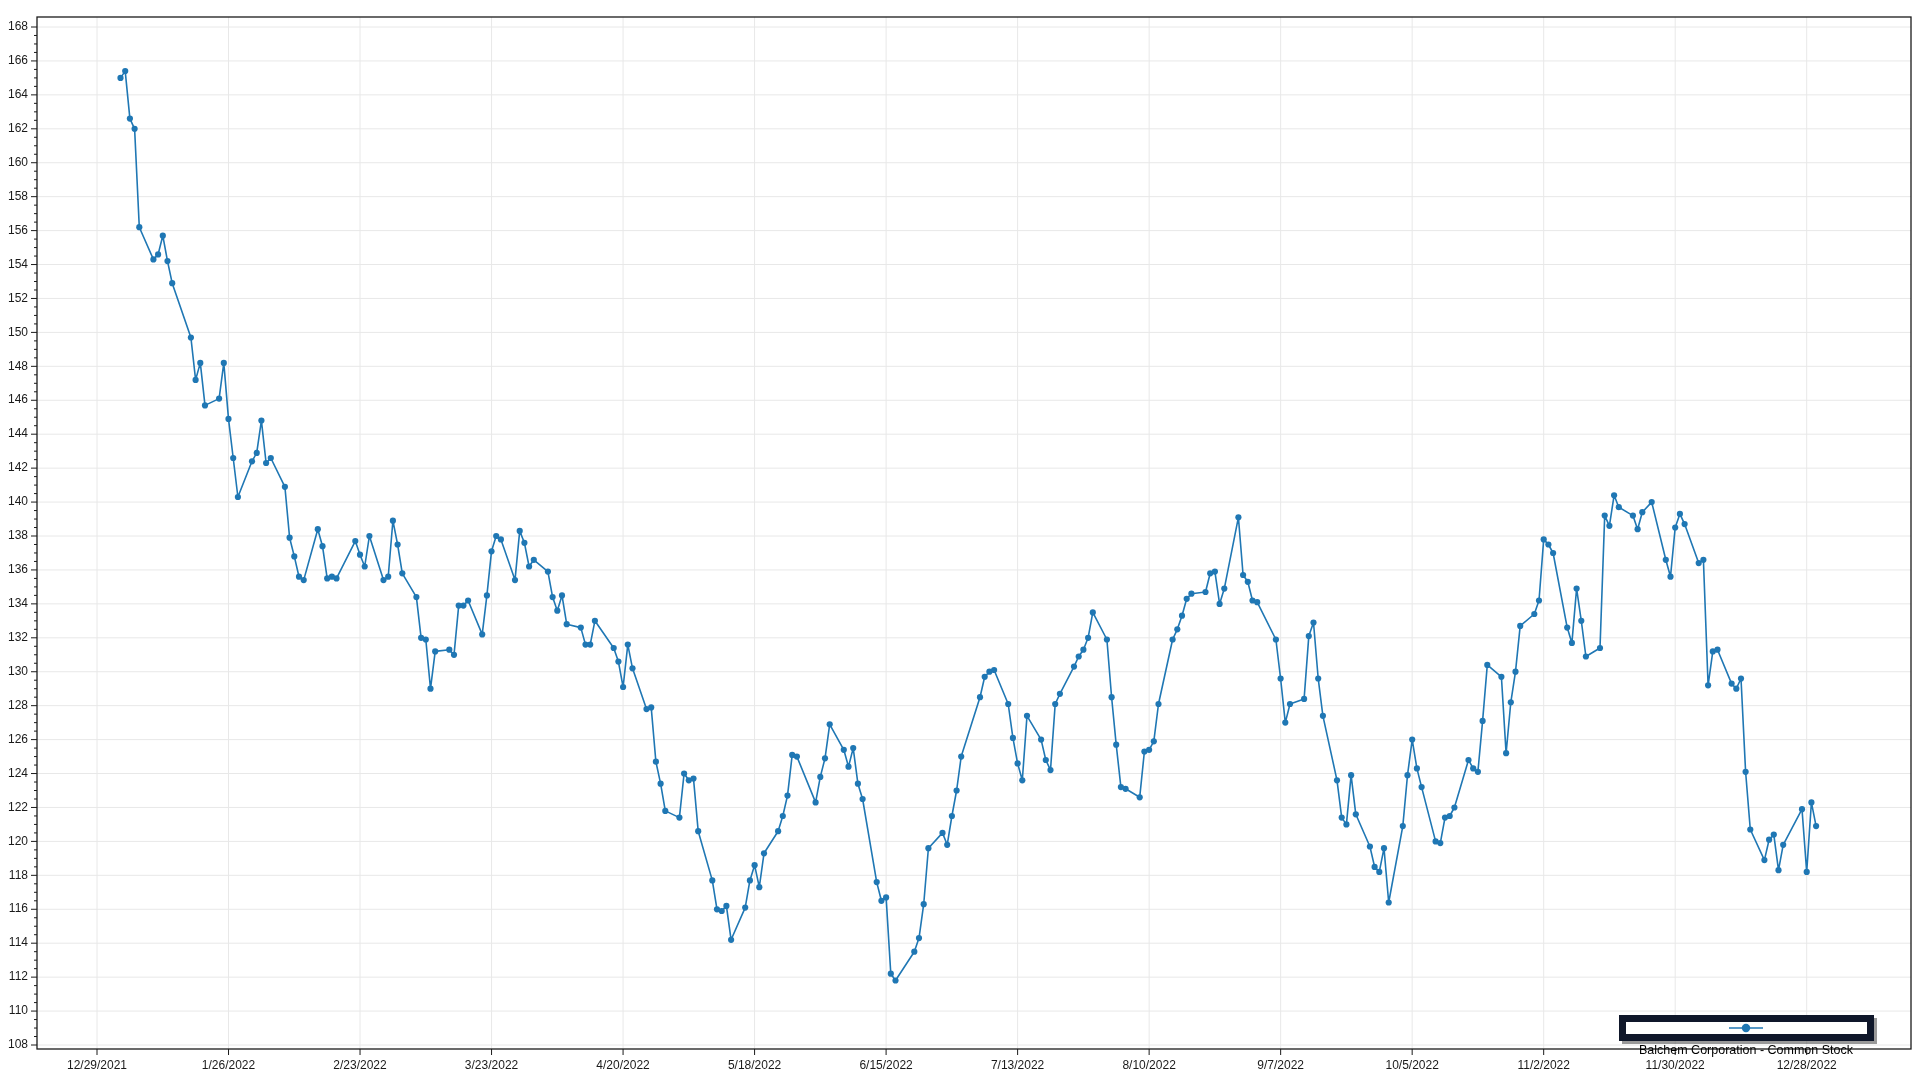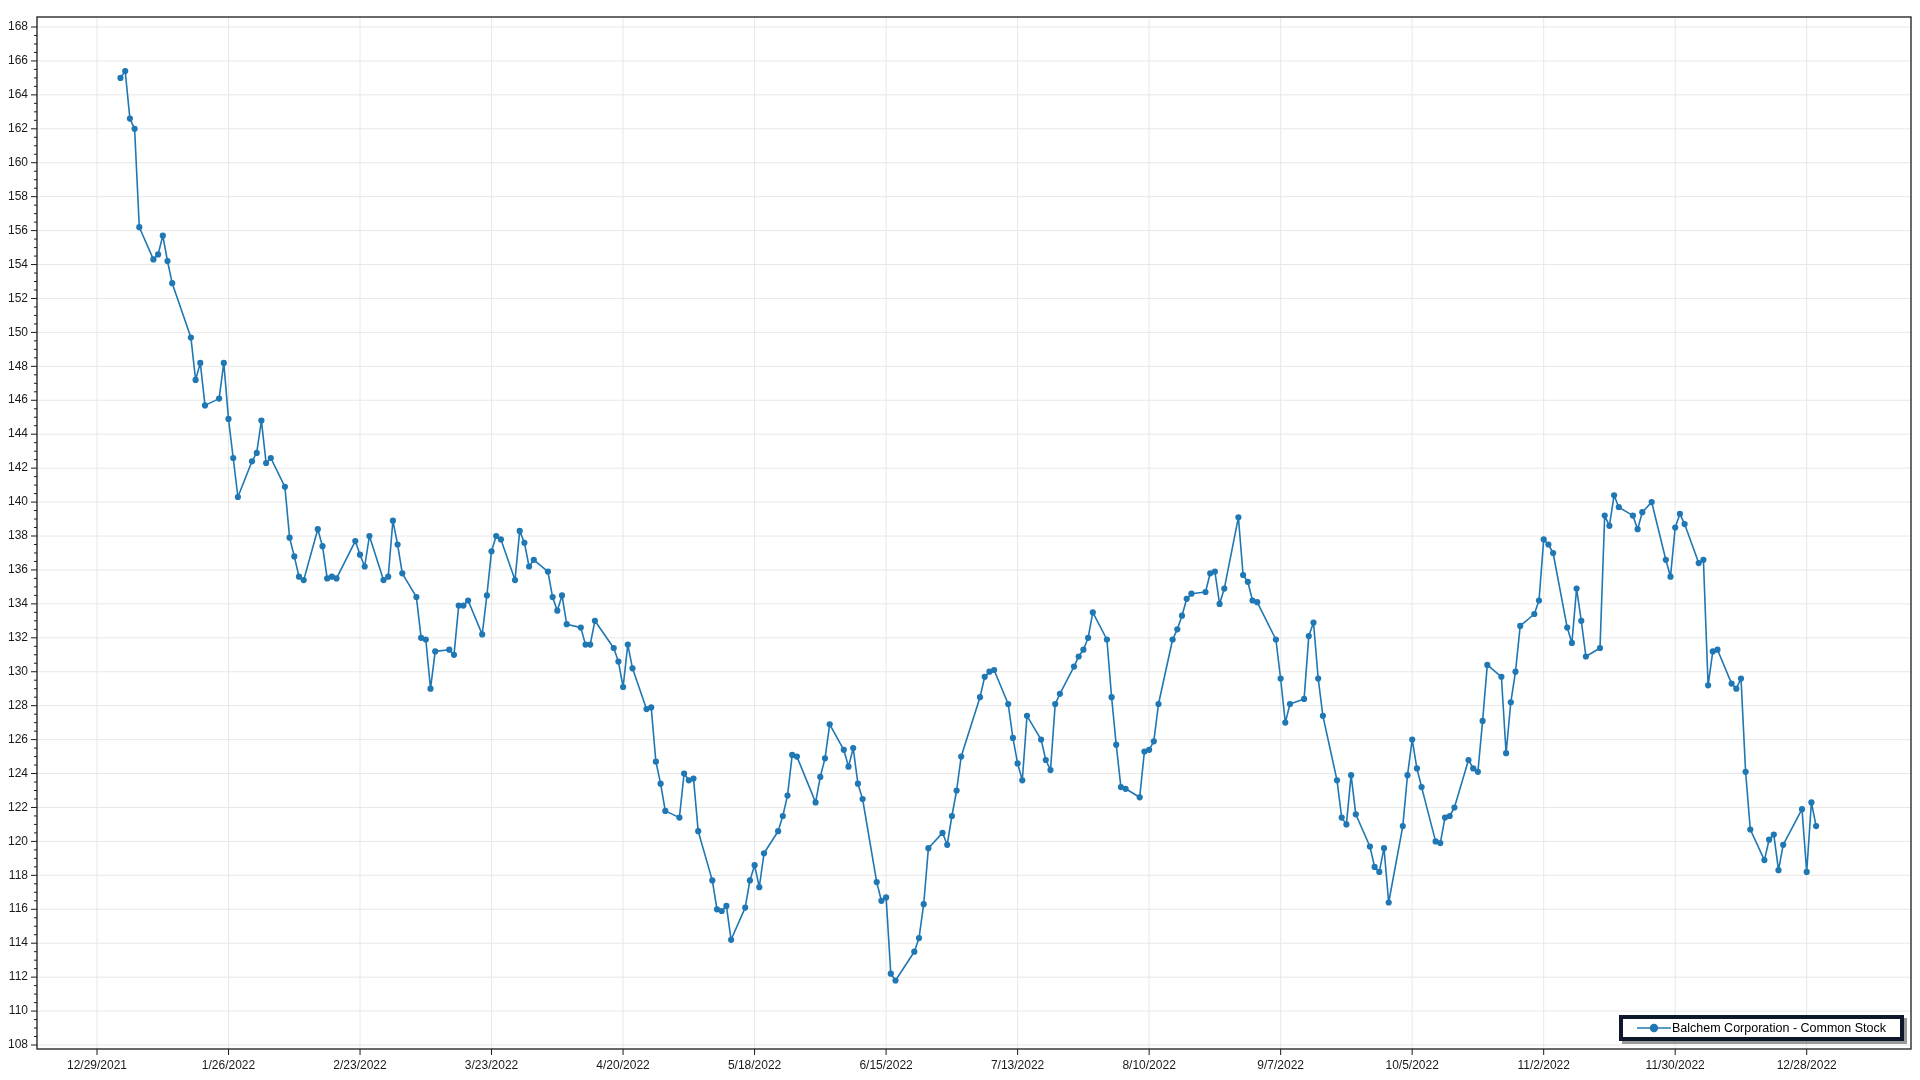--- a/index.html
+++ b/index.html
@@ -1,23 +1,23 @@
 <!DOCTYPE html>
 <html><head>
 <meta charset="utf-8">
 <style>
   html,body{margin:0;padding:0;background:#ffffff;}
   .stage{position:relative;width:1920px;height:1080px;background:#ffffff;overflow:hidden;
          font-family:"Liberation Sans","DejaVu Sans",sans-serif;}
   #chart{position:absolute;left:0;top:0;}
   .tick-label{font-family:"Liberation Sans","DejaVu Sans",sans-serif;}
   .legend{position:absolute;left:1619px;top:1015px;height:26px;min-width:224px;
-          background:#ffffff;border:4px solid #0f172a;
+          background:#ffffff;border:7px solid #0f172a;
           box-shadow:3px 3px 0 rgba(70,70,70,0.55);
-          display:flex;align-items:center;gap:0;padding:0 14px 0 13px;box-sizing:border-box;}
+          display:flex;align-items:center;gap:10px;padding:0 14px 0 13px;box-sizing:border-box;flex-direction:column;}
   .legend span{font-size:12.5px;color:#000;white-space:nowrap;line-height:1;}
   .legend svg{flex:0 0 auto;display:block;}
 </style>
 </head>
 <body>
 
 <div class="stage">
   <svg id="chart" width="1920" height="1080">
       <g>
         <line x1="37" x2="1911" y1="1045.002" y2="1045.002" stroke="#e8e8e8" stroke-width="1"></line>

